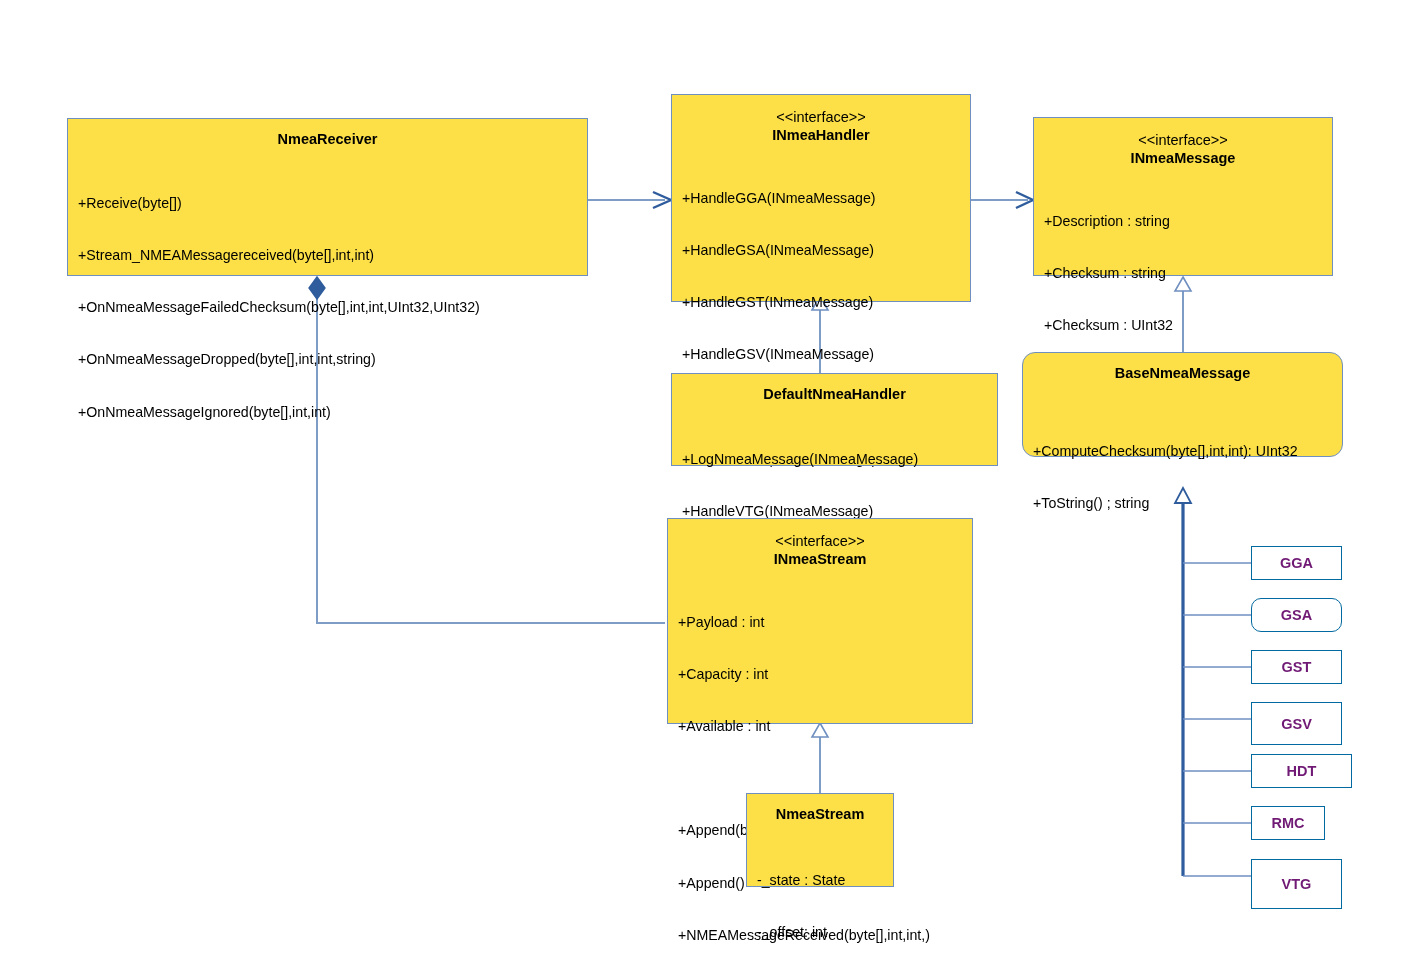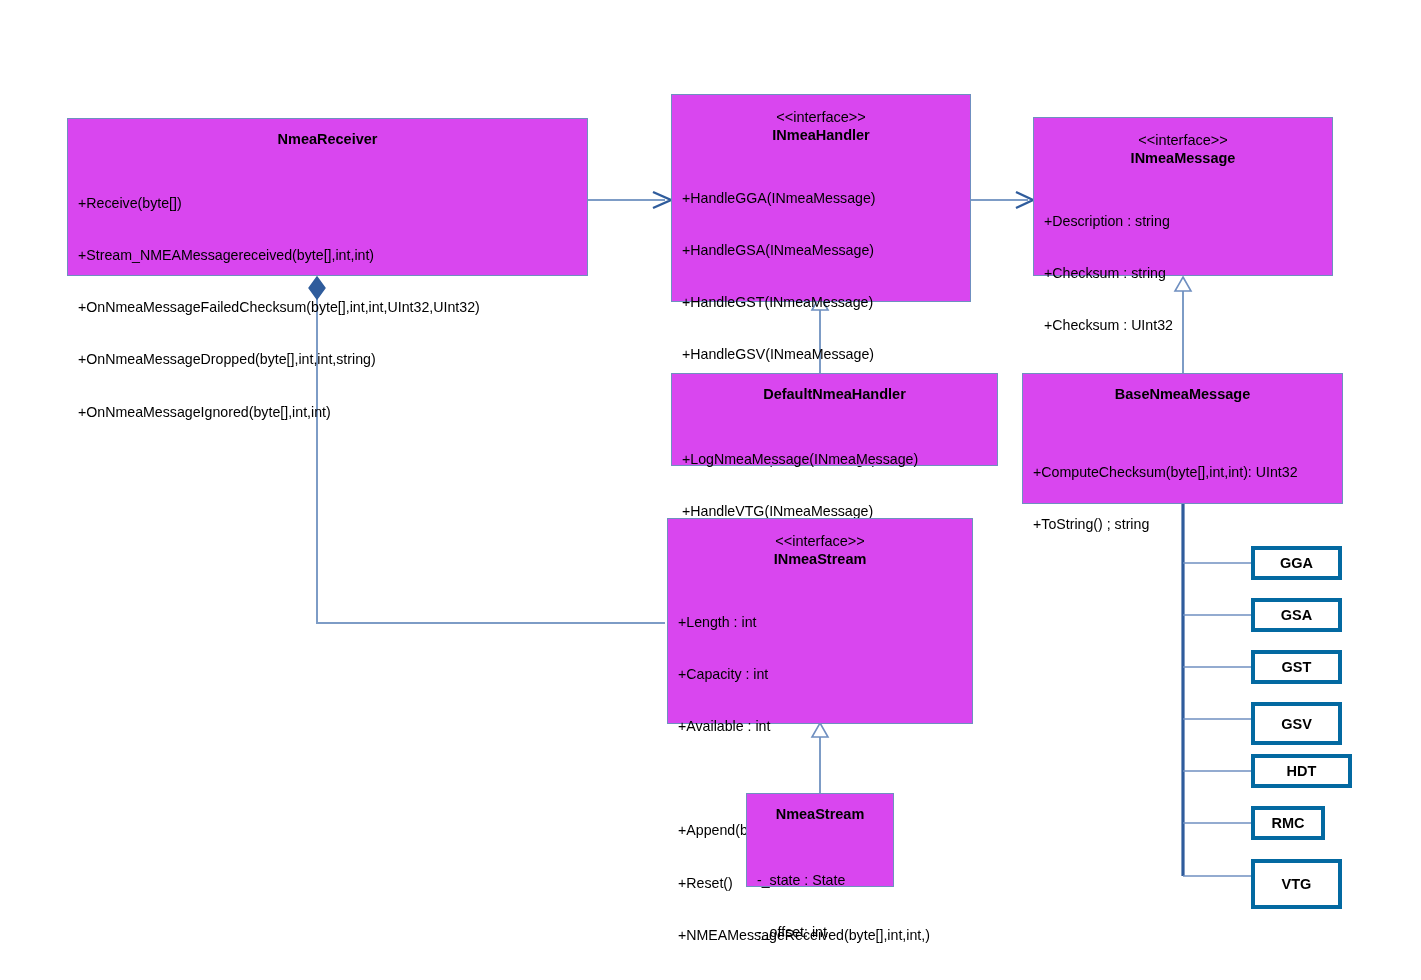--- a/index.html
+++ b/index.html
@@ -23,21 +23,21 @@
     position: absolute;
     left: 0;
     top: 0;
     width: 1421px;
     height: 980px;
     pointer-events: none;
   }
   .uml-box {
     position: absolute;
     box-sizing: border-box;
-    background: #d946ef;
+    background: #fde047;
     border: 1px solid #6f8fc0;
     z-index: 2;
   }
   .uml-stereotype {
     text-align: center;
     font-size: 14.5px;
     line-height: 17px;
     color: #000;
     white-space: nowrap;
   }
@@ -58,27 +58,27 @@
   .uml-members div {
     white-space: pre;
   }
   .hdr-pad-a { padding-top: 11px; }
   .hdr-pad-b { padding-top: 14px; }
   .members-pad { padding-left: 10px; }
   .simple-box {
     position: absolute;
     box-sizing: border-box;
     background: #ffffff;
-    border: 4px solid #0369a1;
+    border: 1px solid #0369a1;
     display: flex;
     align-items: center;
     justify-content: center;
     font-weight: bold;
     font-size: 14.5px;
-    color: #000000;
+    color: #701a75;
     z-index: 2;
   }
 </style>
 </head>
 <body>
 
 <div id="canvas">
 
   <svg class="connectors" viewBox="0 0 1421 980" xmlns="http://www.w3.org/2000/svg">
 
@@ -163,54 +163,54 @@
     </div>
   </div>
 
   <div class="uml-box" style="left:671px; top:373px; width:327px; height:93px;">
     <div class="uml-title hdr-pad-a">DefaultNmeaHandler</div>
     <div class="uml-members members-pad" style="padding-top:13px;">
       <div>+LogNmeaMessage(INmeaMessage)</div>
     </div>
   </div>
 
-  <div class="uml-box" style="left:1022px; top:373px; width:321px; height:131px;">
+  <div class="uml-box" style="left:1022px; top:352px; width:321px; height:105px;border-radius:13px;">
     <div class="uml-title hdr-pad-a">BaseNmeaMessage</div>
     <div class="uml-members members-pad" style="padding-top:26px;">
       <div>+ComputeChecksum(byte[],int,int): UInt32</div>
       <div>+ToString() ; string</div>
     </div>
   </div>
 
   <div class="uml-box" style="left:667px; top:518px; width:306px; height:206px;">
     <div class="uml-stereotype hdr-pad-b">&lt;&lt;interface&gt;&gt;</div>
     <div class="uml-title">INmeaStream</div>
     <div class="uml-members members-pad" style="padding-top:11px;">
-      <div>+Length : int</div>
+      <div>+Payload : int</div>
       <div>+Capacity : int</div>
       <div>+Available : int</div>
       <div style="height:17px;">&nbsp;</div>
       <div>+Append(byte[])</div>
-      <div>+Reset()</div>
+      <div>+Append()</div>
       <div>+NMEAMessageReceived(byte[],int,int,)</div>
     </div>
   </div>
 
   <div class="uml-box" style="left:746px; top:793px; width:148px; height:94px;">
     <div class="uml-title hdr-pad-a">NmeaStream</div>
     <div class="uml-members members-pad" style="padding-top:14px;">
       <div>-_state : State</div>
       <div>-_offset: int</div>
     </div>
   </div>
 
   <div class="simple-box" style="left:1251px; top:546px; width:91px; height:34px;">
     <span>GGA</span>
   </div>
-  <div class="simple-box" style="left:1251px; top:598px; width:91px; height:34px;">
+  <div class="simple-box" style="left:1251px; top:598px; width:91px; height:34px;border-radius:10px;">
     <span>GSA</span>
   </div>
   <div class="simple-box" style="left:1251px; top:650px; width:91px; height:34px;">
     <span>GST</span>
   </div>
   <div class="simple-box" style="left:1251px; top:702px; width:91px; height:43px;">
     <span>GSV</span>
   </div>
   <div class="simple-box" style="left:1251px; top:754px; width:101px; height:34px;">
     <span>HDT</span>

